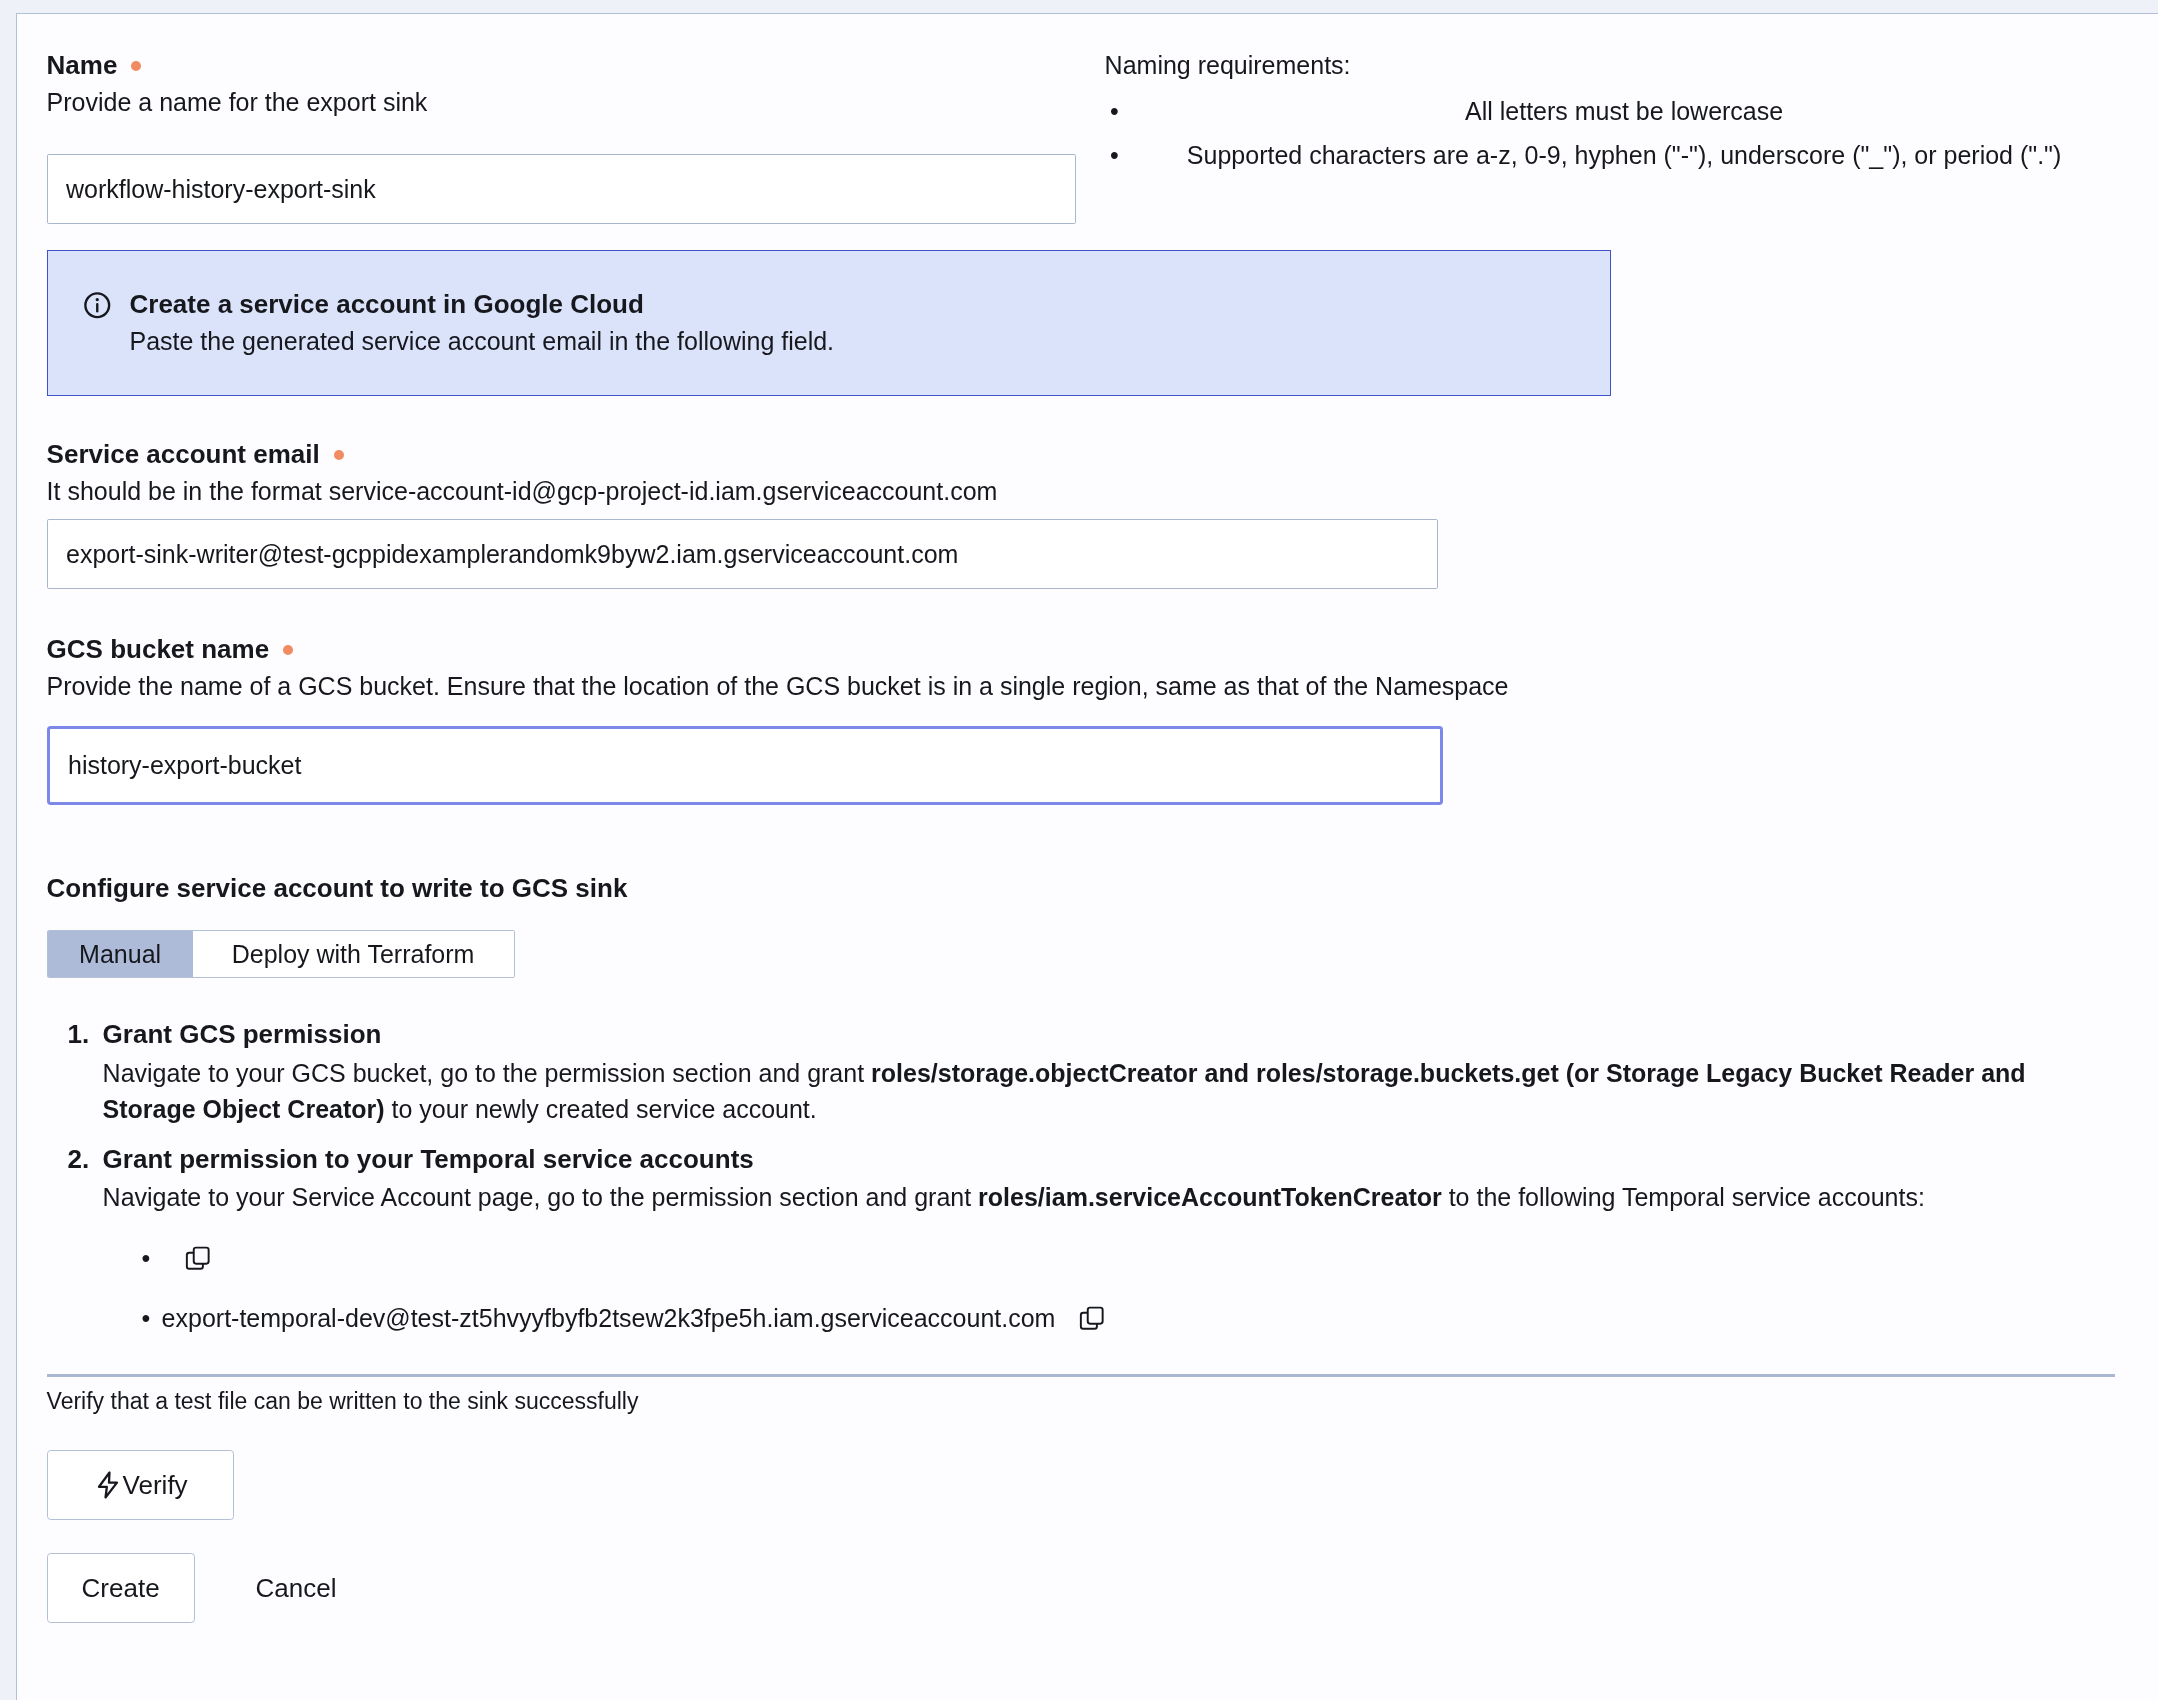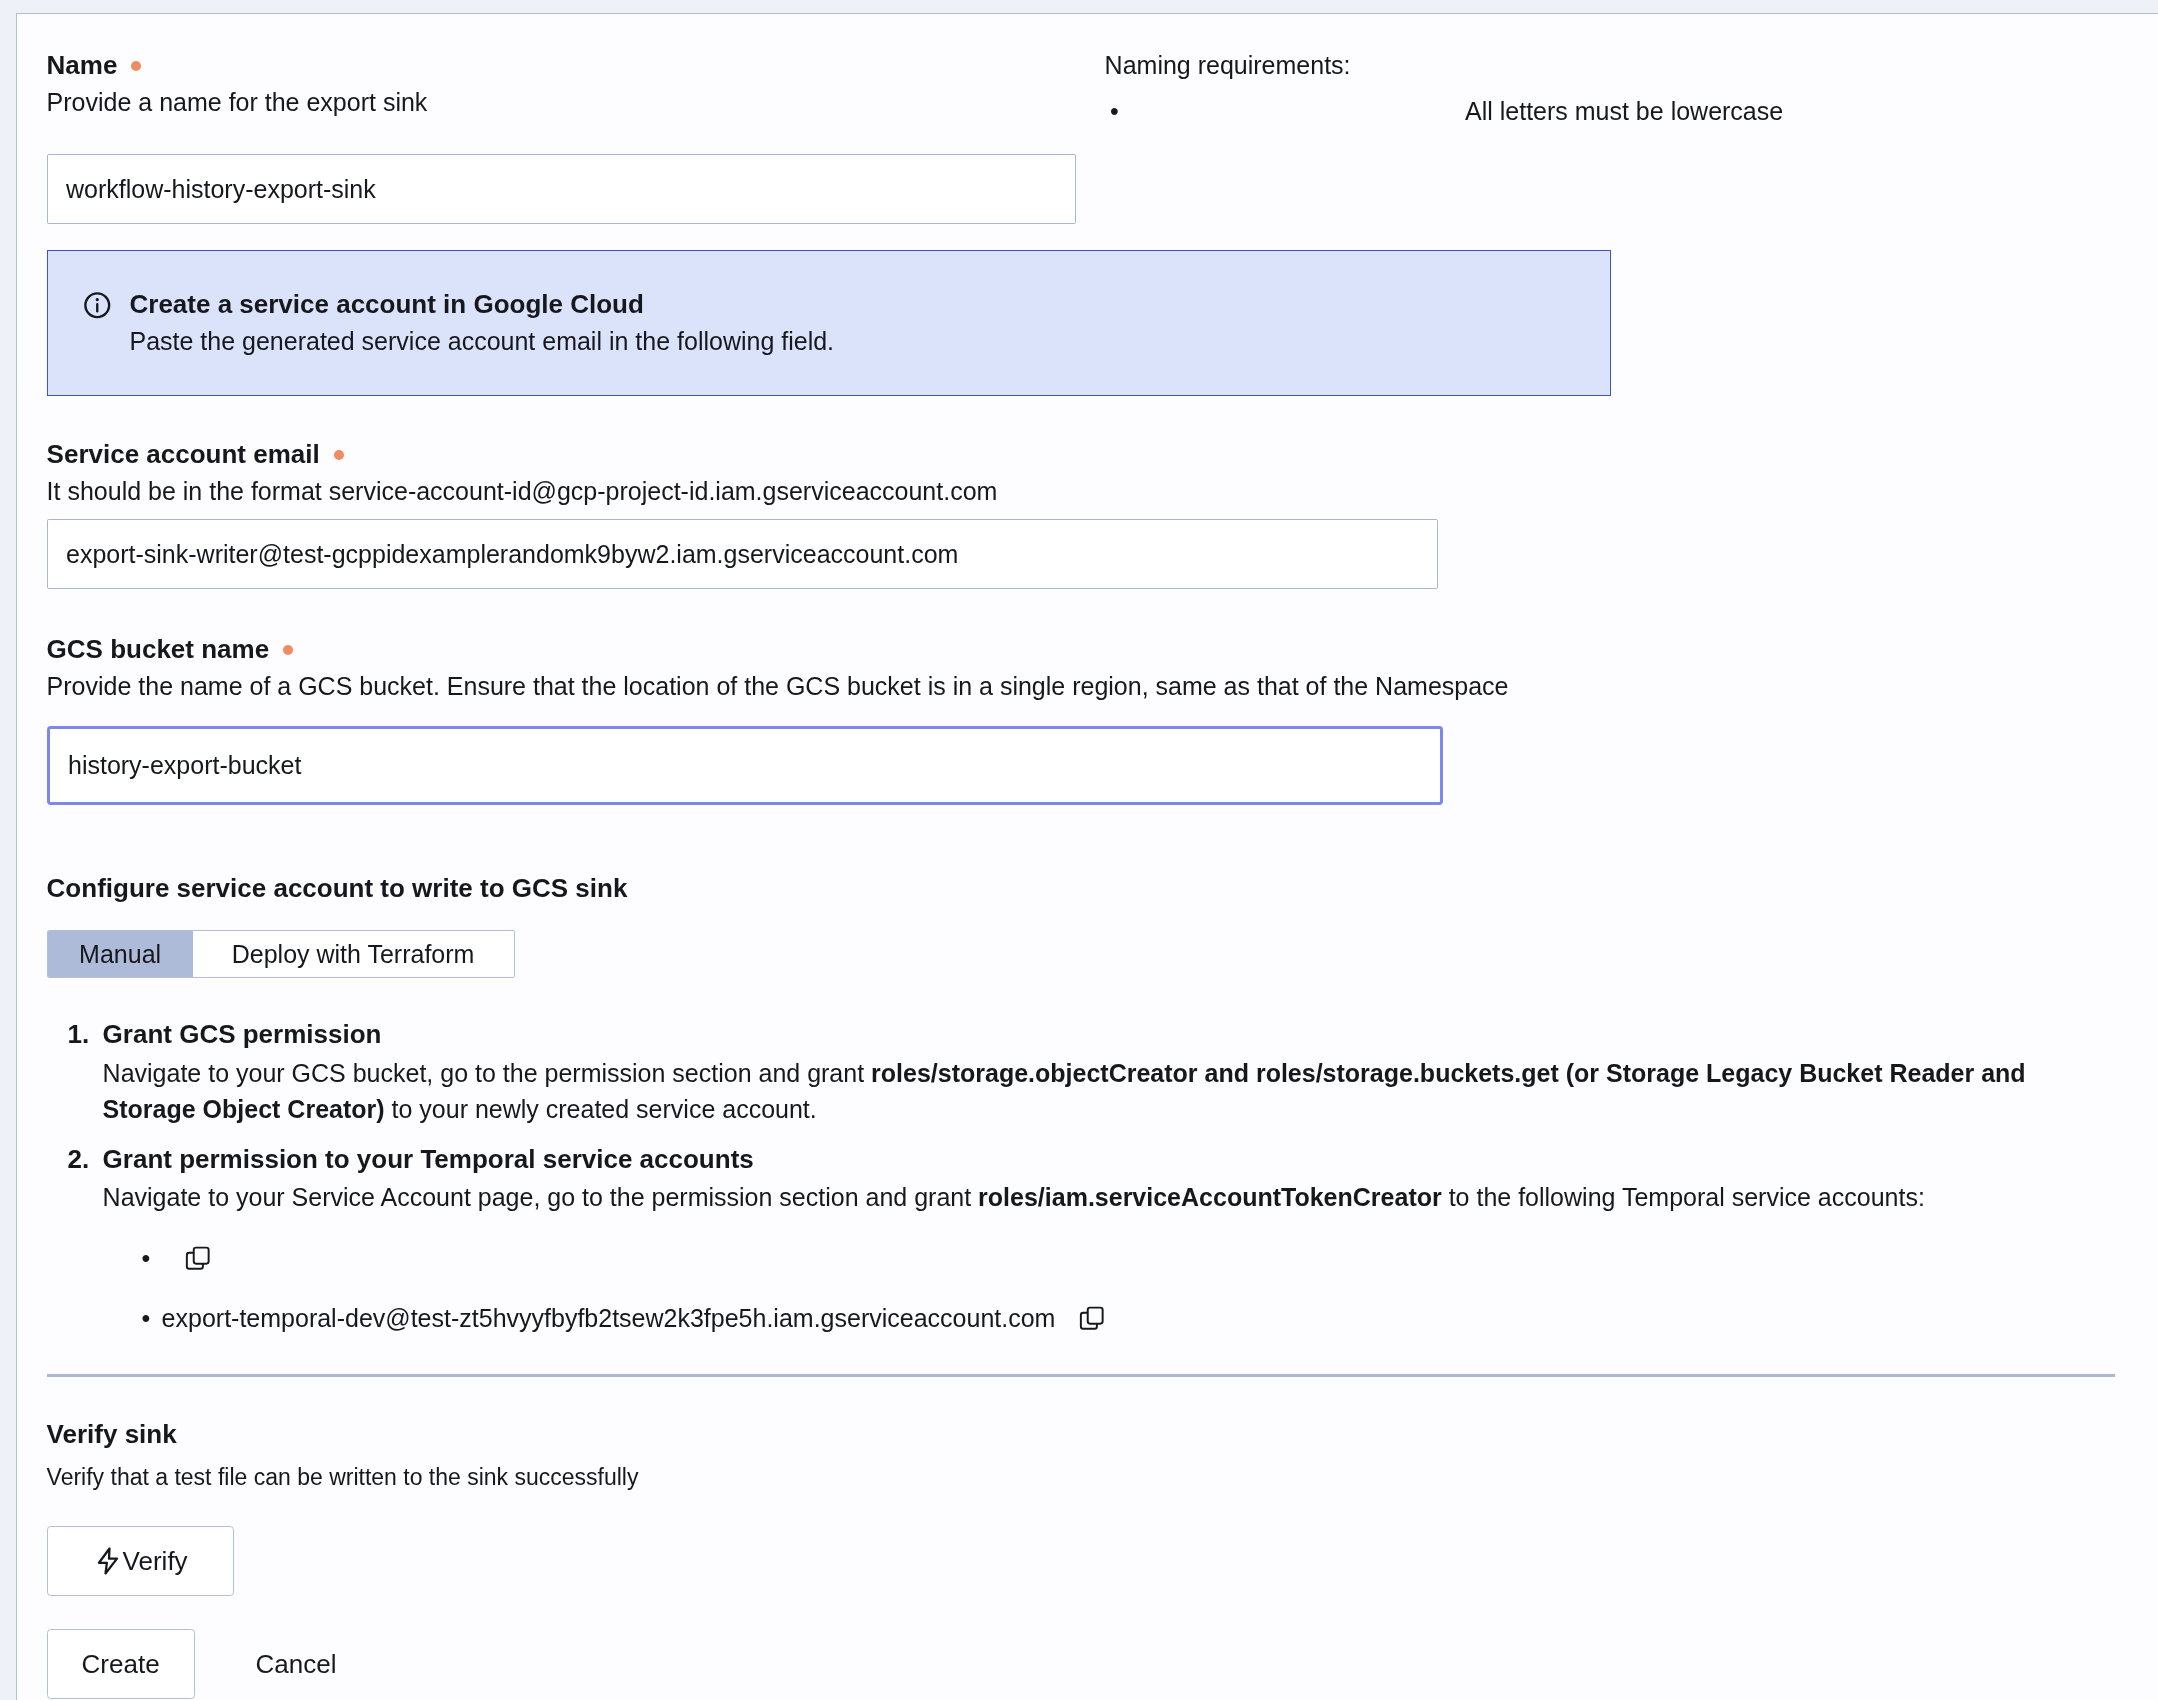--- a/index.html
+++ b/index.html
@@ -107,20 +107,21 @@
         <span>Name</span>
         <span class="req-dot"></span>
       </div>
       <div class="field-desc">Provide a name for the export sink</div>
       <input class="text-input input-name" type="text" value="workflow-history-export-sink" style="">
     </div>
     <div class="col-right">
       <div class="nr-title">Naming requirements:</div>
       <ul class="nr-list">
         <li>All letters must be lowercase</li>
+        <li>Supported characters are a-z, 0-9, hyphen ("-"), underscore ("_"), or period (".")</li>
       </ul>
     </div>
   </div>
 
   
   <div class="info-box">
     <span class="info-icon">
       <svg viewBox="0 0 24 24" fill="none" stroke="#16181d" stroke-width="2">
         <circle cx="12" cy="12" r="10"></circle>
         <path d="M12 11v6" stroke-linecap="round"></path>
@@ -196,21 +197,20 @@
           <rect x="8.5" y="2.5" width="13" height="14" rx="2"></rect>
           <path d="M16.5 16.5v2.5a2 2 0 0 1-2 2H4.5a2 2 0 0 1-2-2V9a2 2 0 0 1 2-2h4"></path>
         </svg>
       </button>
     </div>
   </div>
 
   <div class="divider"></div>
 
   
-  <div class="verify-title">Verify sink</div>
   <div class="verify-desc">Verify that a test file can be written to the sink successfully</div>
 
   <button class="verify-btn">
     <svg viewBox="0 0 24 24" fill="none" stroke="#16181d" stroke-width="1.8" stroke-linejoin="round">
       <path d="M13.2 2 4.8 13.4h6.3L10 22l9.2-11.9h-6.4L13.2 2Z"></path>
     </svg>
     <span>Verify</span>
   </button>
 
   

